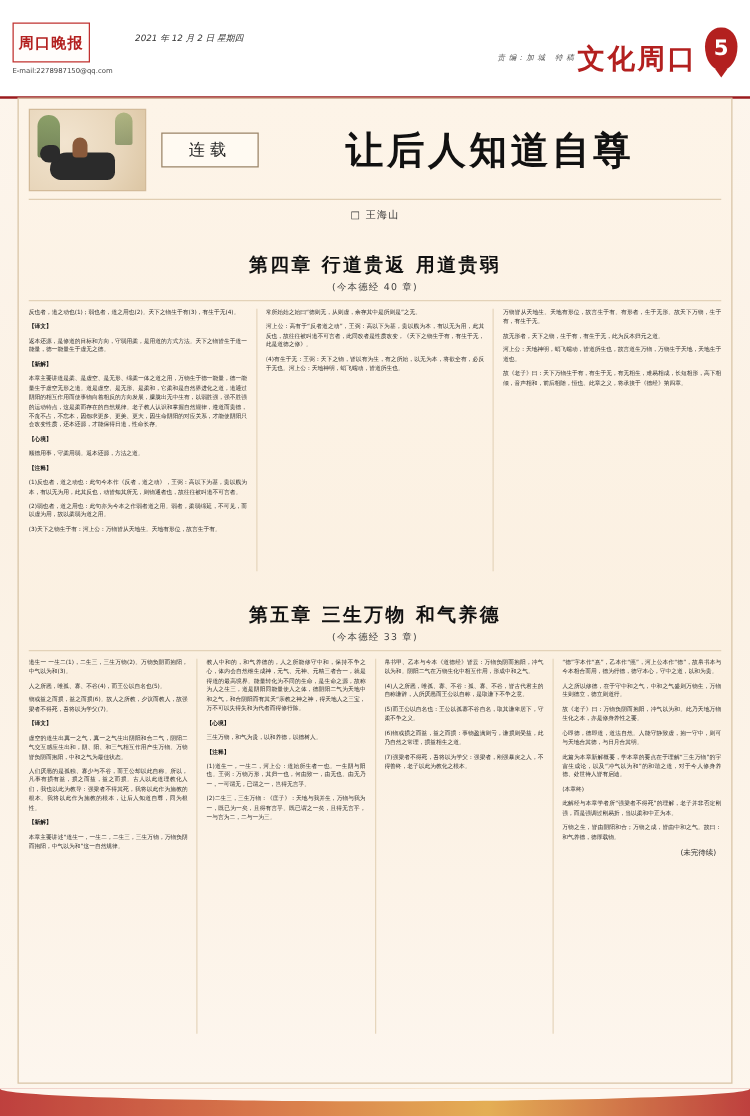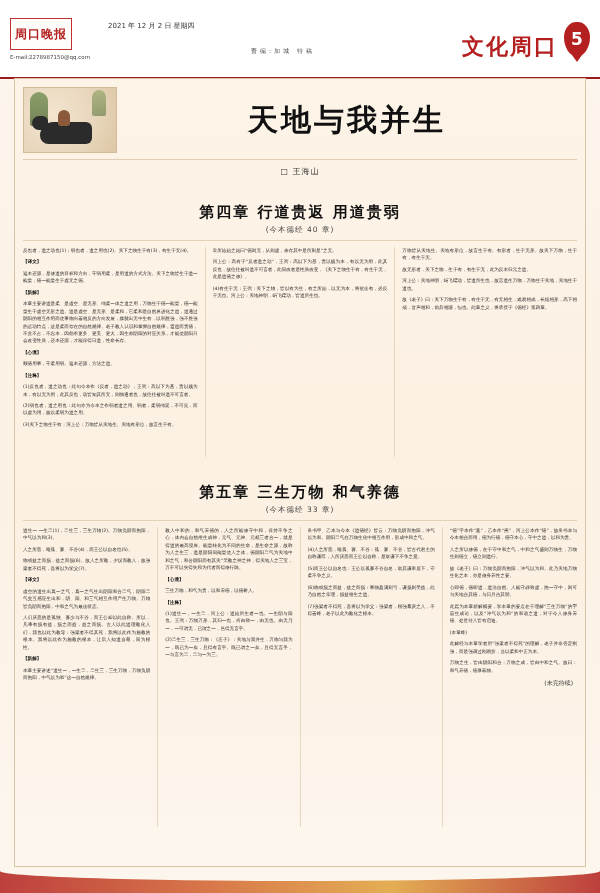--- a/index.html
+++ b/index.html
@@ -32,21 +32,21 @@
     color:#b3201f;
     font-size:12px;line-height:30px;
     text-align:center;letter-spacing:1px;
     font-family:"DejaVu Sans",sans-serif;
     font-weight:bold;
     background:#fffdfb;
   }
   .mast-left{display:flex;flex-direction:column;gap:4px;margin-right:14px;}
   .mast-email{font-size:5.5px;color:#444;letter-spacing:0;}
   .mast-date{font-size:7px;color:#333;margin-left:4px;}
-  .mast-mid{flex:1;display:flex;flex-direction:column;justify-content:space-between;}
+  .mast-mid{flex:1;display:flex;flex-direction:row;justify-content:space-between;font-style:italic;}
   .mast-credits{font-size:6px;color:#555;letter-spacing:3px;margin-top:16px;text-align:center;}
   .mast-right{display:flex;align-items:center;gap:6px;}
   .section-title{
     font-size:22px;color:#b3201f;font-weight:bold;letter-spacing:2px;
     font-family:"DejaVu Sans",sans-serif;
     margin-top:17px;
   }
   .page-badge{
     width:26px;height:34px;
     background:#b3201f;color:#fff;
@@ -190,21 +190,22 @@
 
   <div class="frame">
 
     <div class="headline-band">
       <div class="thumb">
         <div class="tree"></div>
         <div class="tree2"></div>
         <div class="ox"></div>
         <div class="rider"></div>
       </div>
-      <div class="headline">天地与我并生</div>
+      <div class="serial-tag">连载</div>
+      <div class="headline">让后人知道自尊</div>
     </div>
 
     <div class="byline">□ 王海山</div>
 
     <div class="chapter-head">
       <div class="chapter-title">第四章 行道贵返 用道贵弱</div>
       <div class="chapter-sub">(今本德经 40 章)</div>
     </div>
     <hr class="rule">
 

